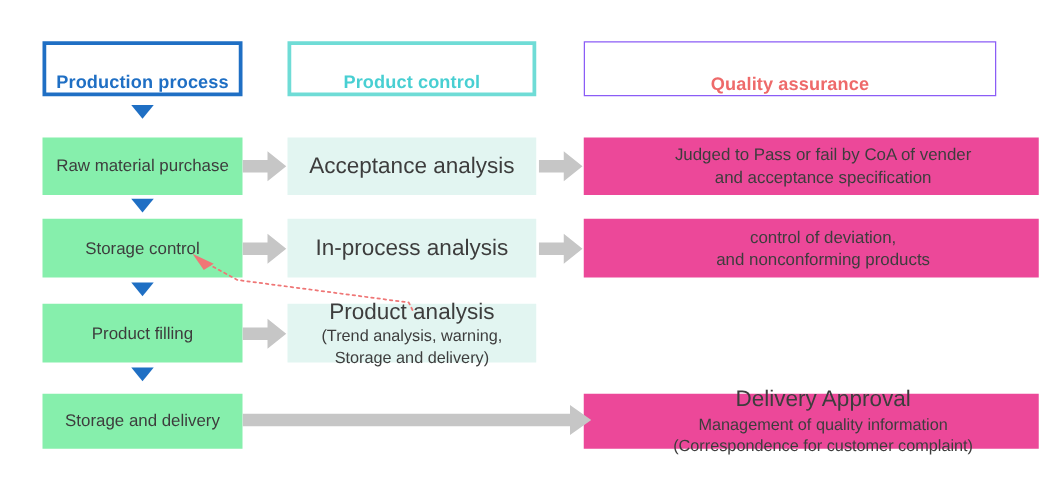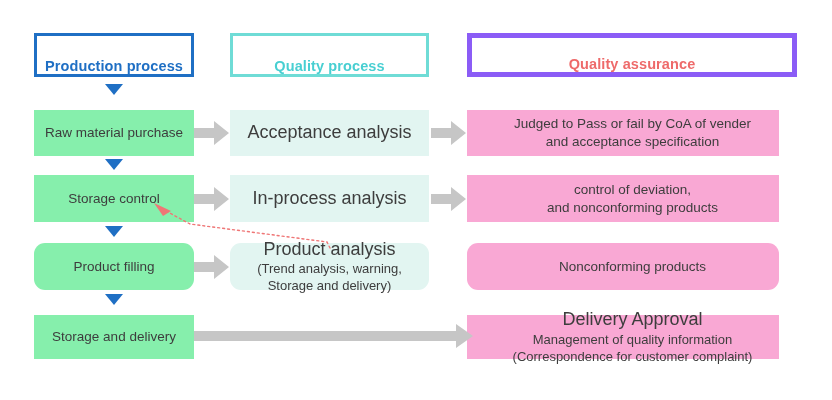--- a/index.html
+++ b/index.html
@@ -37,44 +37,44 @@
     border: 3px solid #1f6fc4;
     color: #1f6fc4;
   }
   #hdr-quality-control {
     left: 230px; top: 33px; width: 199px; height: 44px;
     border: 3px solid #6fdcd6;
     color: #48cfd2;
   }
   #hdr-quality-assurance {
     left: 467px; top: 33px; width: 330px; height: 44px;
-    border: 5px solid #8b5cf6;
+    border: 1px solid #8b5cf6;
     color: #ee6a6a;
   }
 
   
   .box {
     position: absolute;
     box-sizing: border-box;
     display: flex;
     flex-direction: column;
     align-items: center;
     justify-content: center;
     text-align: center;
     font-size: 13.5px;
     line-height: 1.32;
     color: #3d3d3d;
   }
   .box.prod   { background: #86efac; left: 34px;  width: 160px; text-align: center; }
   .box.qc     { background: #e2f5f1; left: 230px; width: 199px; }
-  .box.qa     { background: #f9a8d4; left: 467px; width: 312px; padding-left: 19px; }
+  .box.qa     { background: #ec4899; left: 467px; width: 364px; padding-left: 19px; }
 
   .r1 { top: 110px; height: 46px; }
   .r2 { top: 175px; height: 47px; }
-  .r3 { top: 243px; height: 47px; border-radius: 11px; }
+  .r3 { top: 243px; height: 47px; }
   .r4 { top: 315px; height: 44px; }
 
   .box .sub {
     font-size: 13px;
     line-height: 1.3;
   }
   .box .title-lg { font-size: 18px; }
 
   
   .tri-down {
@@ -111,21 +111,21 @@
 </head>
 <body>
 
 <div id="canvas">
 
   <div class="col-header" id="hdr-production">
     <span>Production process</span>
   </div>
 
   <div class="col-header" id="hdr-quality-control">
-    <span>Quality process</span>
+    <span>Product control</span>
   </div>
 
   <div class="col-header" id="hdr-quality-assurance">
     <span>Quality assurance</span>
   </div>
 
   <div class="tri-down" id="tri-1"></div>
   <div class="tri-down" id="tri-2"></div>
   <div class="tri-down" id="tri-3"></div>
   <div class="tri-down" id="tri-4"></div>
@@ -158,23 +158,20 @@
 
   <div class="box prod r3">
     <span>Product filling</span>
   </div>
 
   <div class="box qc r3">
     <span class="title-lg">Product analysis</span>
     <span class="sub" id="qc3-sub">(Trend analysis, warning,<br>Storage and delivery)</span>
   </div>
 
-  <div class="box qa r3">
-    <span>Nonconforming products</span>
-  </div>
 
   <div class="box prod r4">
     <span>Storage and delivery</span>
   </div>
 
   <div class="box qa r4">
     <span class="title-lg">Delivery Approval</span>
     <span class="sub">Management of quality information</span>
     <span class="sub">(Correspondence for customer complaint)</span>
   </div>

